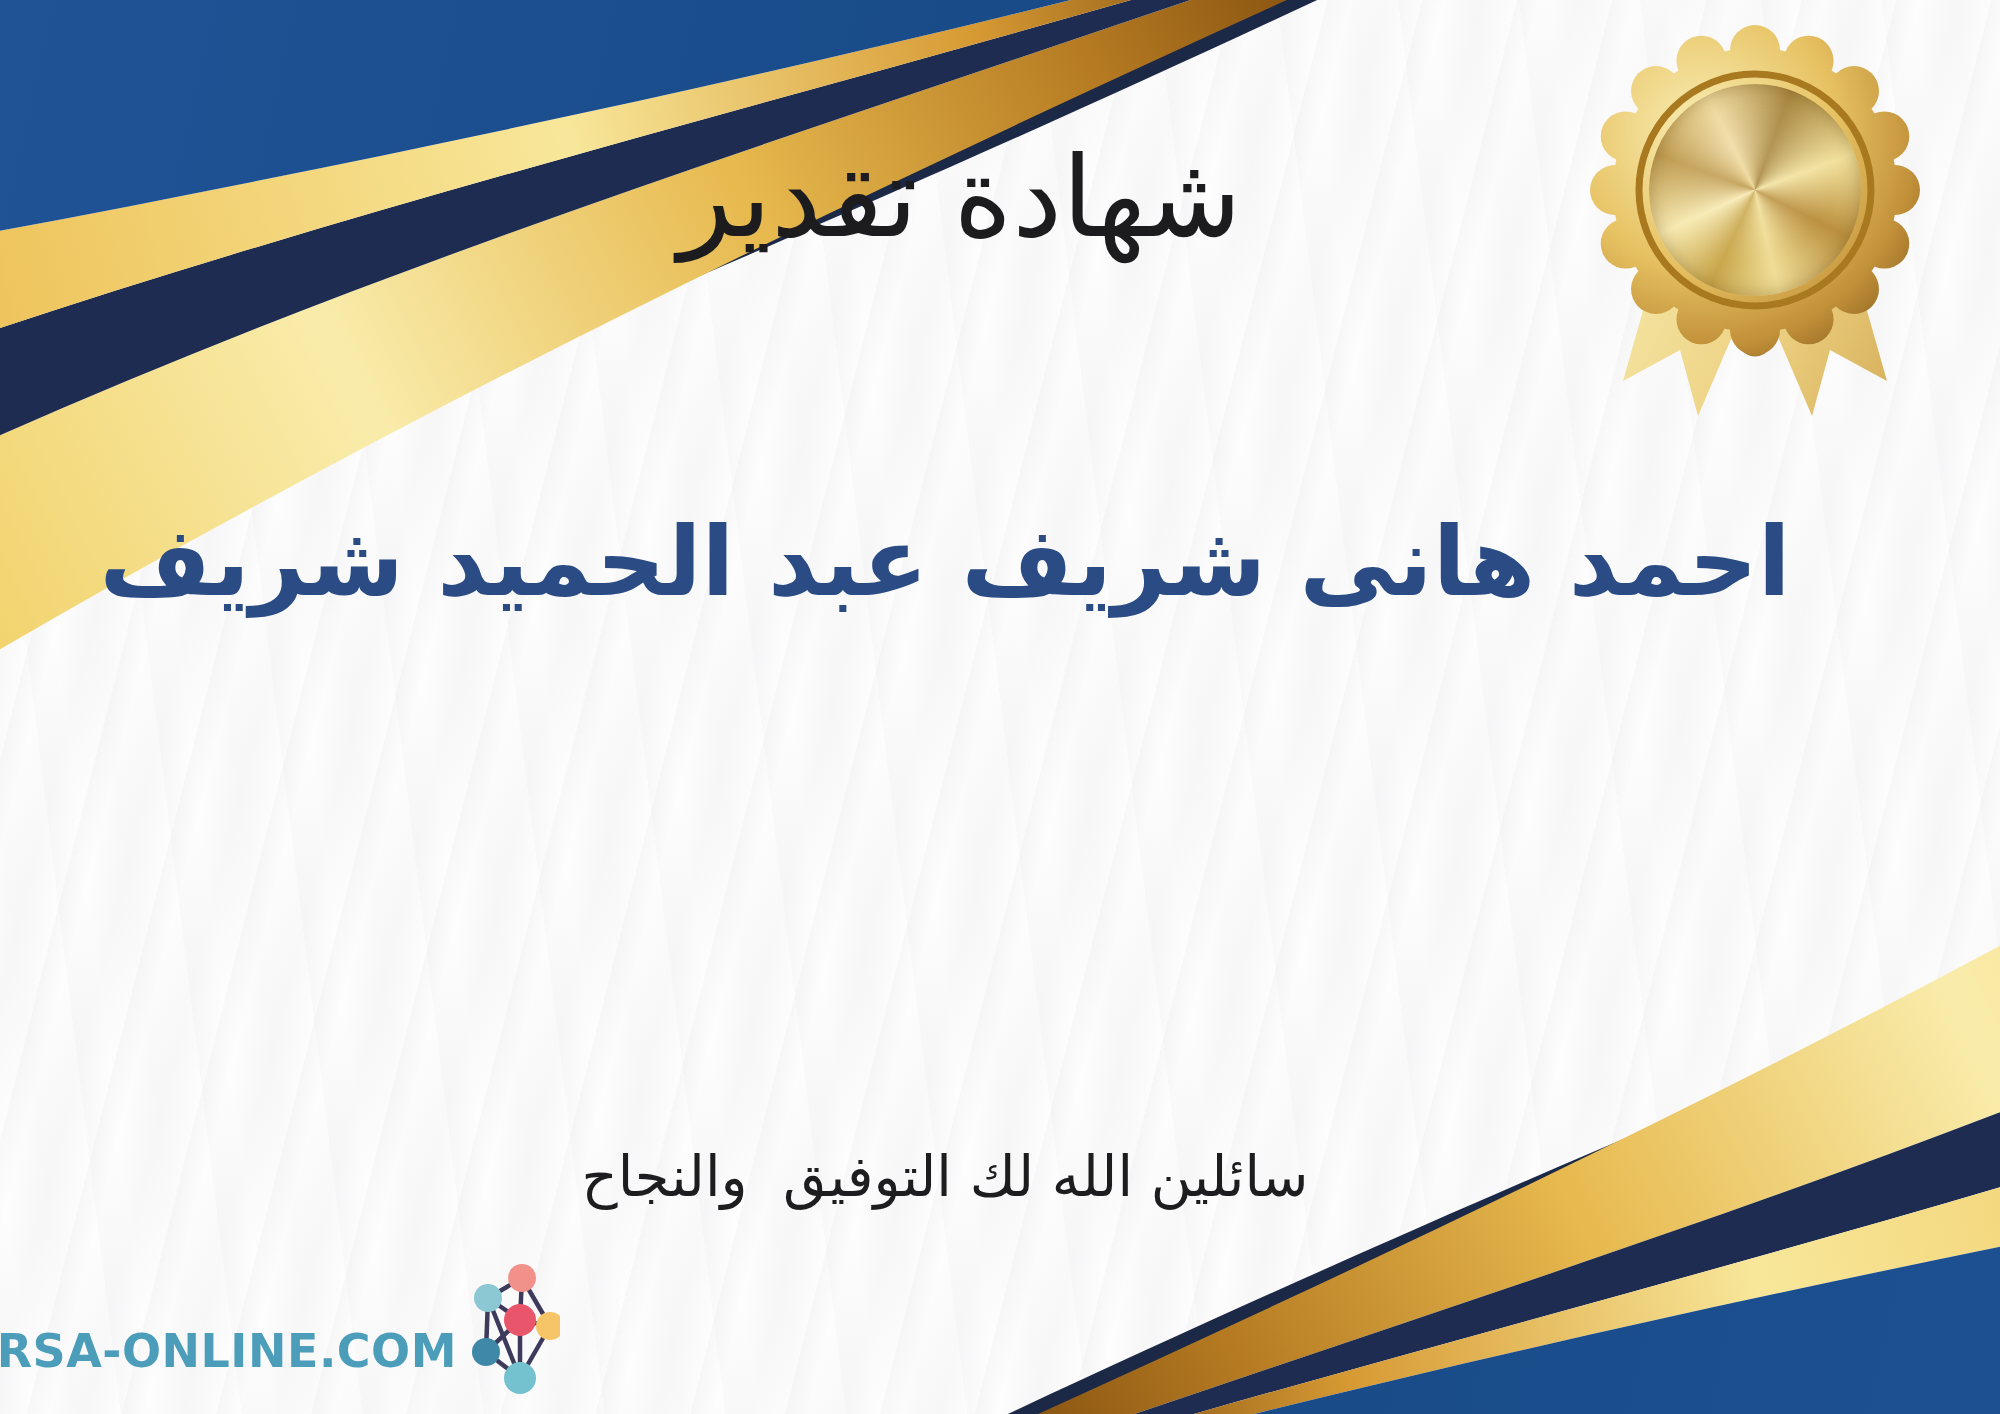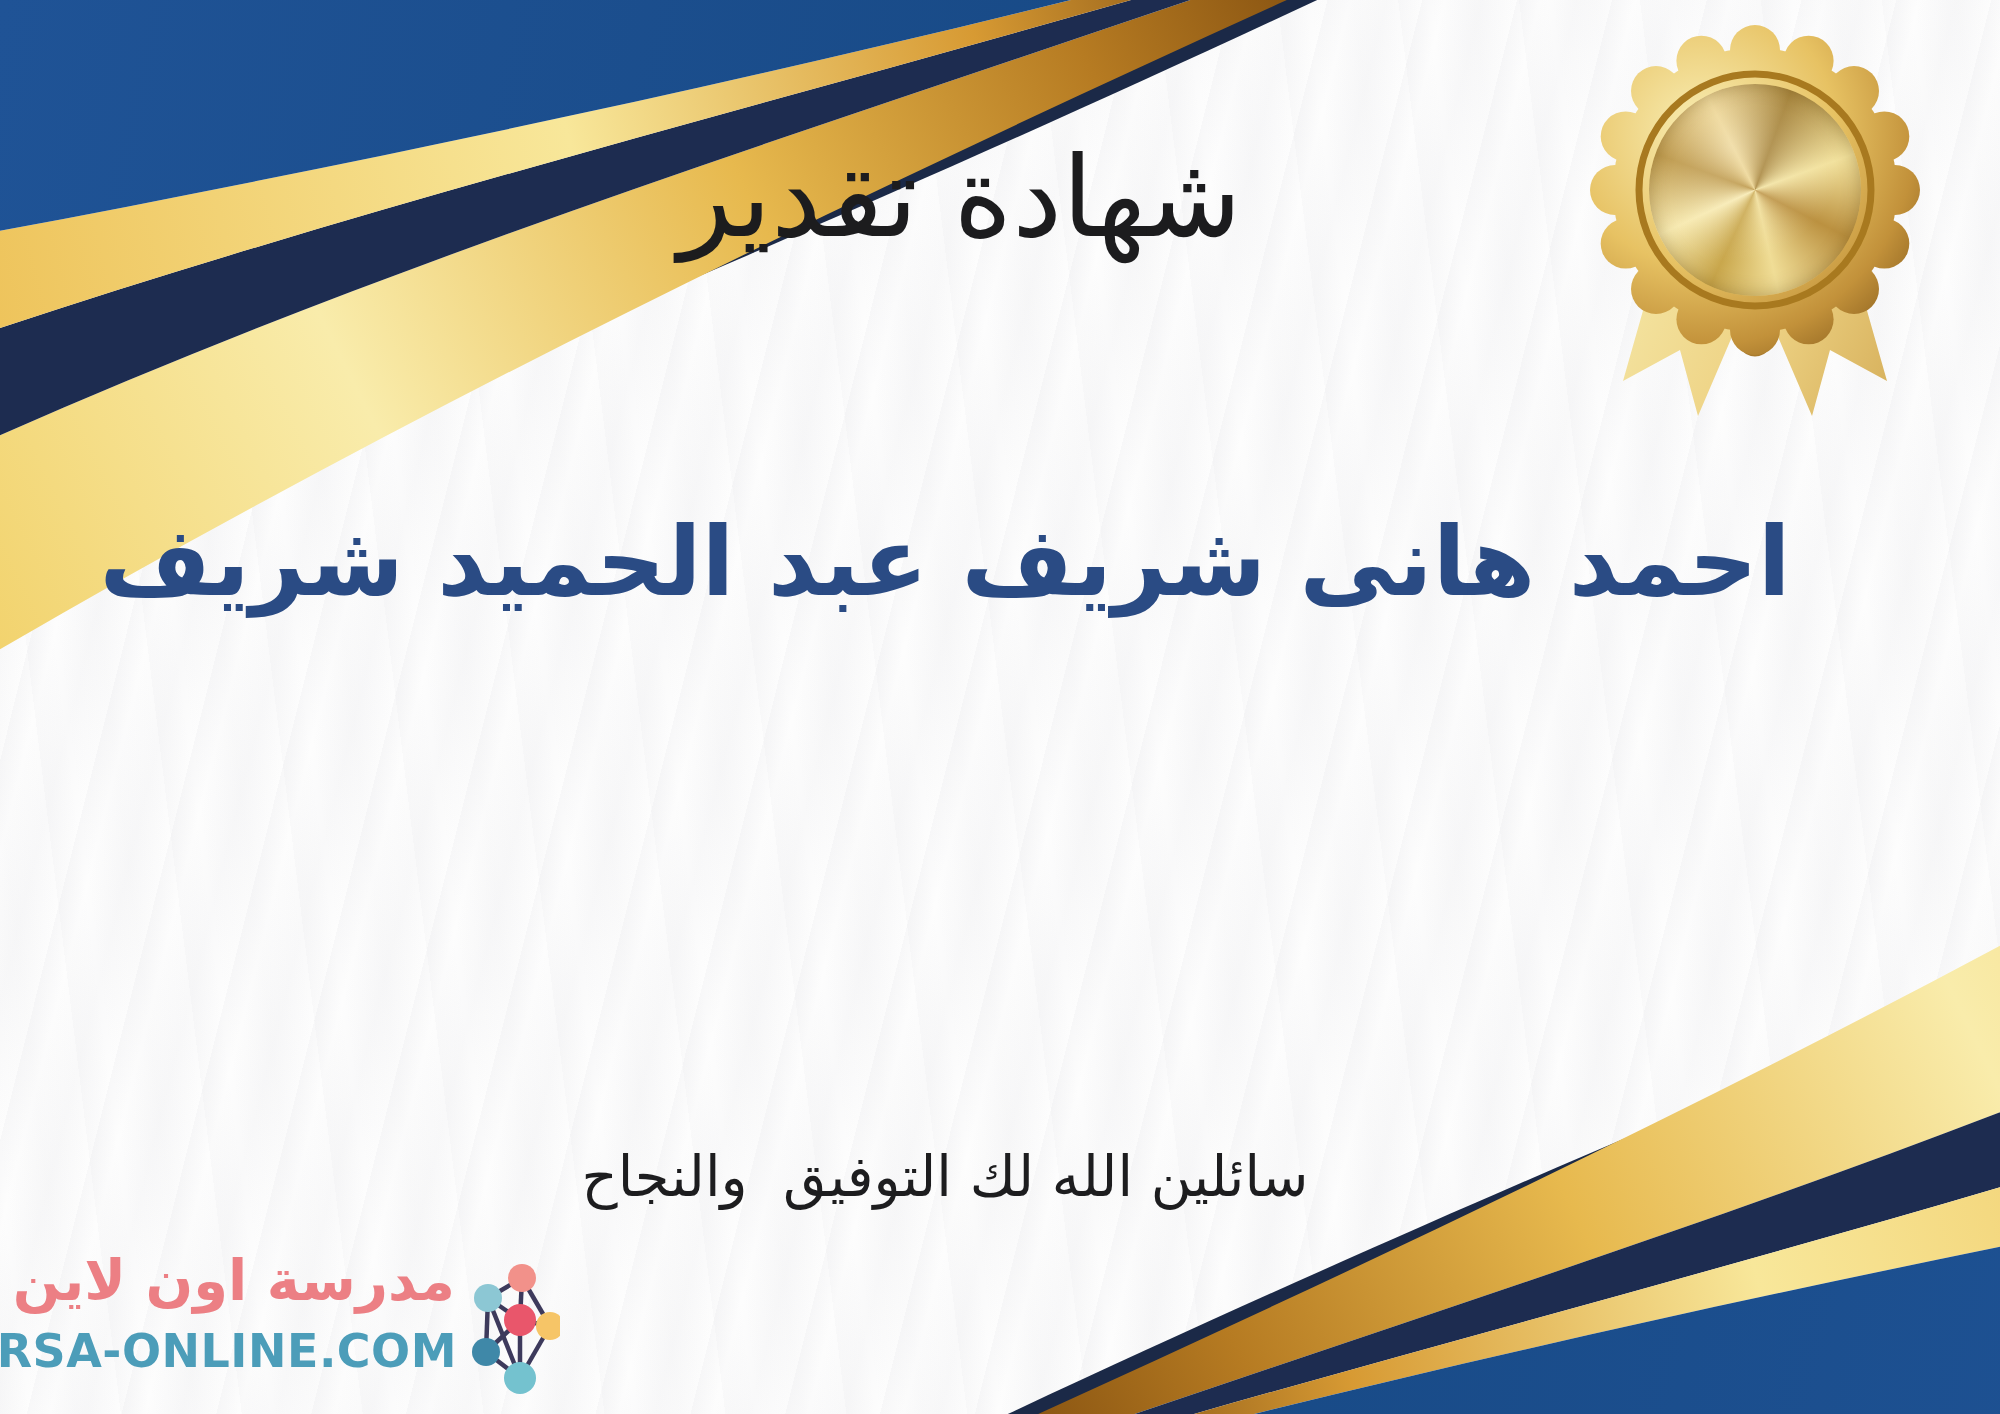--- a/index.html
+++ b/index.html
@@ -175,18 +175,17 @@
           <line x1="26" y1="96" x2="60" y2="122"></line>
           <line x1="90" y1="70" x2="60" y2="122"></line>
         </g>
         <circle cx="62" cy="22" r="14" fill="#f2918a"></circle>
         <circle cx="28" cy="42" r="14" fill="#8cc7d4"></circle>
         <circle cx="60" cy="64" r="16" fill="#e9566b"></circle>
         <circle cx="90" cy="70" r="14" fill="#f6c567"></circle>
         <circle cx="26" cy="96" r="14" fill="#3f88a8"></circle>
         <circle cx="60" cy="122" r="16" fill="#74c2cf"></circle>
       </svg>
-      <div class="logo-ar">مدرسة اون لاين</div>
       <div class="logo-en">MADRSA-ONLINE.COM</div>
     </div>
 
   </div>
 </div>
 
 </body></html>

